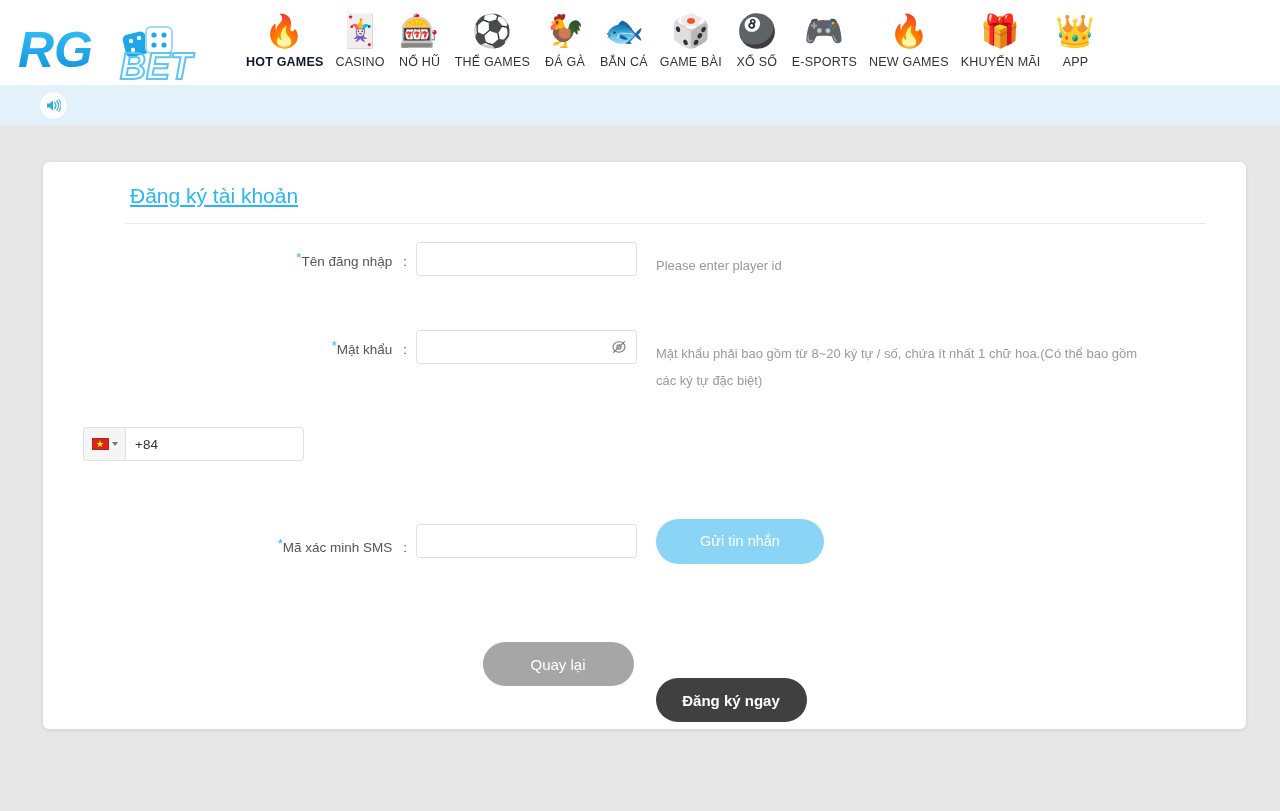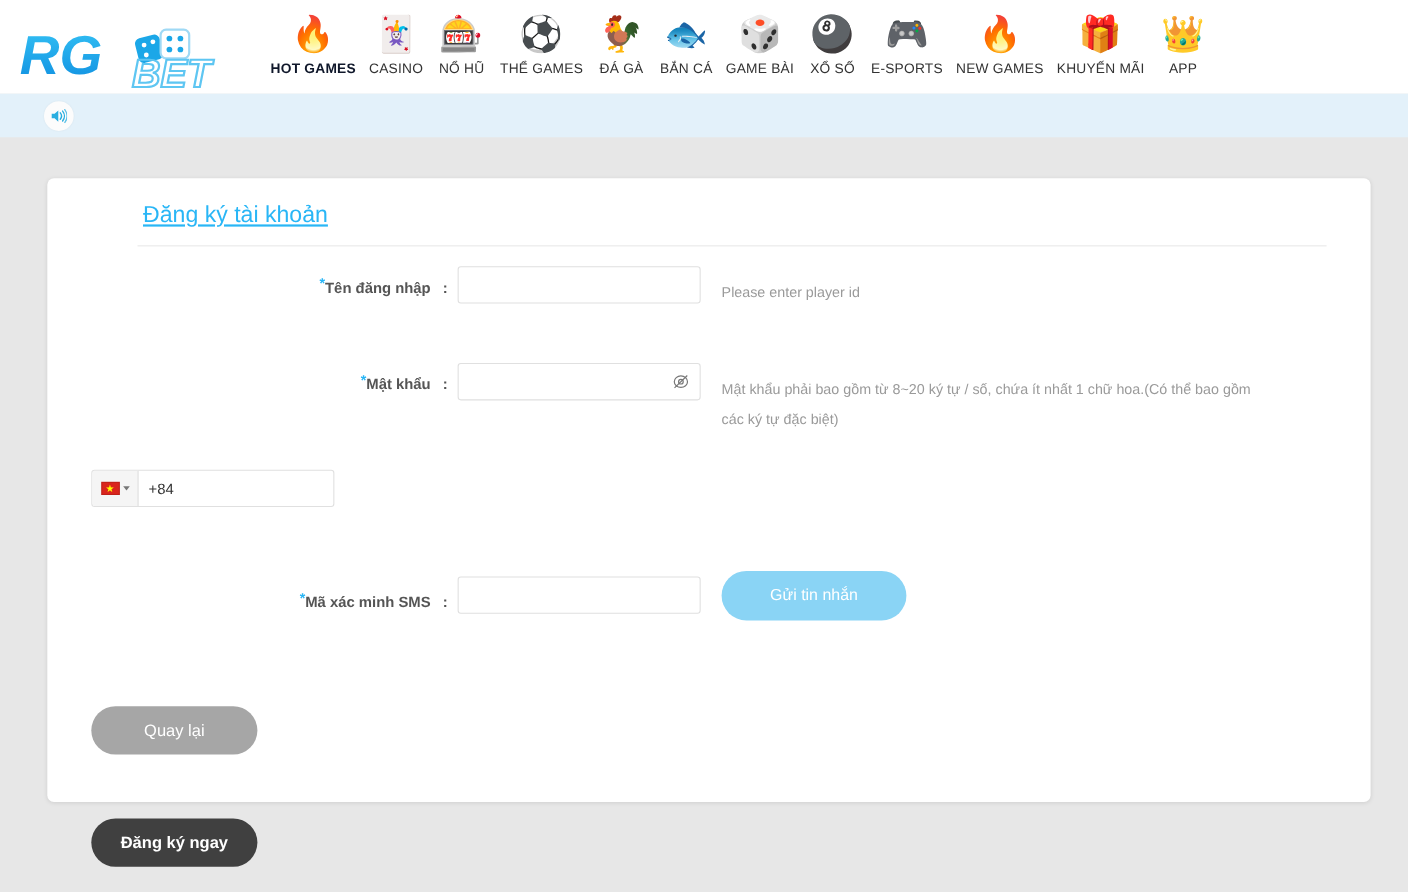--- a/index.html
+++ b/index.html
@@ -126,21 +126,20 @@
   .form-row .label-col {
     width: 333px;
     flex: 0 0 333px;
     text-align: right;
     font-size: 13.5px;
     color: #555555;
     padding-top: 12px;
     padding-right: 9px;
     white-space: nowrap;
     position: relative;
-    font-weight: bold;
   }
   .req {
     color: #29b6f6;
     font-size: 13px;
     position: relative;
     top: -4px;
     margin-right: 0px;
   }
   .colon { margin-left: 11px; color: #555; }
 
@@ -233,21 +232,20 @@
   .row-phone    { margin-bottom: 33px; }
   .row-sms      { margin-bottom: 0; align-items: center; }
   .row-sms .input-col { display: flex; align-items: flex-start; }
 
   
   .actions {
     display: flex;
     justify-content: center;
     gap: 22px;
     padding-top: 74px;
-    flex-direction: column;
   }
   .btn {
     height: 44px;
     border: 0;
     border-radius: 22px;
     font-size: 15px;
     cursor: pointer;
     font-family: "Liberation Sans", sans-serif;
   }
   .btn-back {

